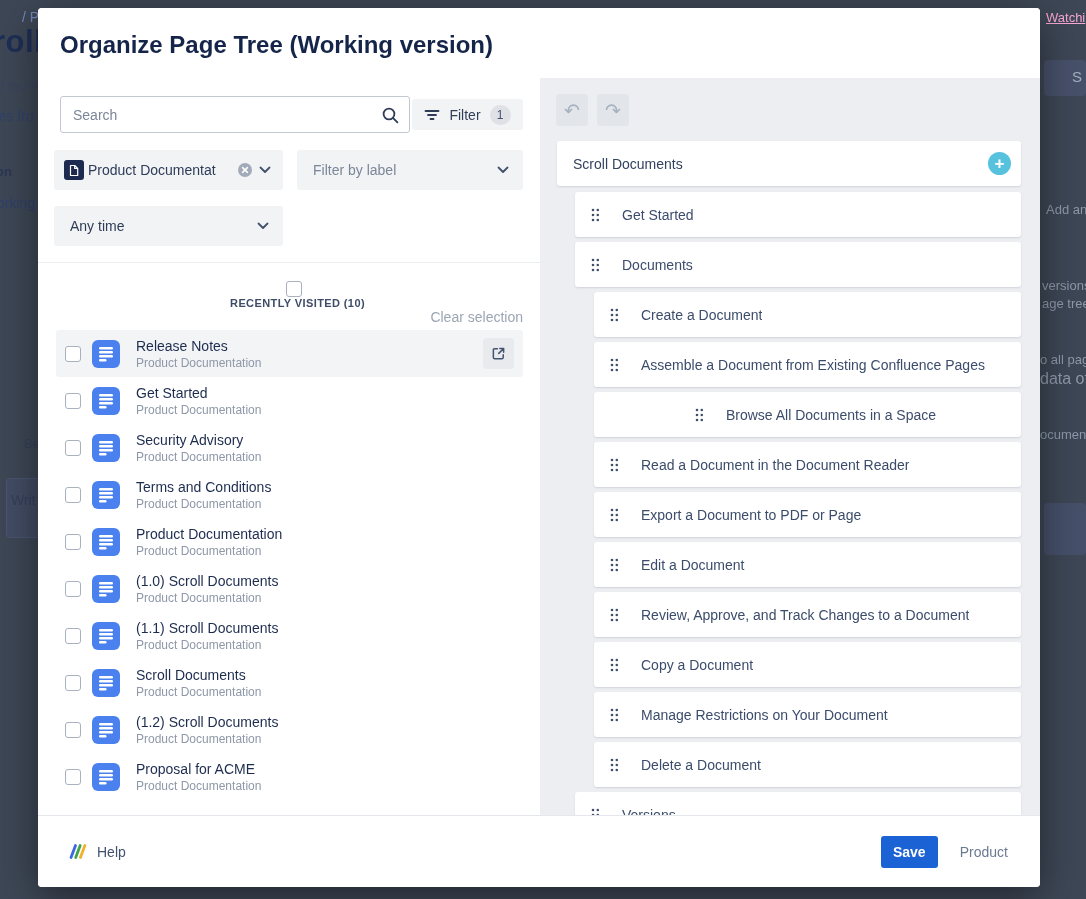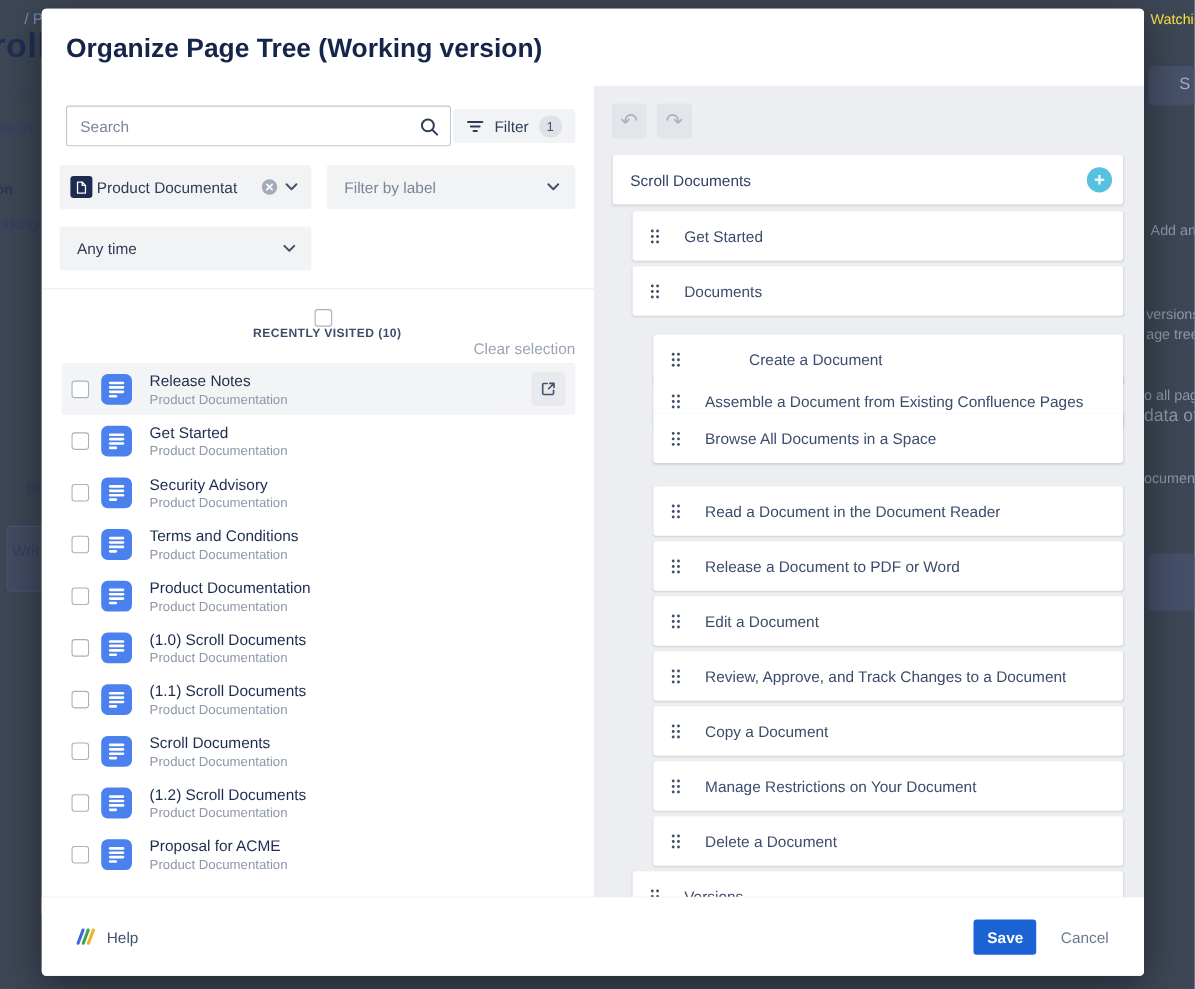--- a/index.html
+++ b/index.html
@@ -11,21 +11,21 @@
   #backdrop{position:absolute;inset:0;background:#3E4756;}
   .bgf{position:absolute;white-space:nowrap;}
   .bgl-0{left:22px;top:9px;color:#7489BE;font-size:14px;}
   .bgl-1{left:-7px;top:24px;color:#1E2E55;font-size:31px;font-weight:700;letter-spacing:.5px;}
   .bgl-2{left:-2px;top:79px;color:#39455E;font-size:12px;}
   .bgl-3{left:-9px;top:108px;color:#31426B;font-size:14px;}
   .bgl-4{left:-4px;top:164px;color:#2B3654;font-size:13px;font-weight:700;}
   .bgl-5{left:-3px;top:195px;color:#2E4069;font-size:14px;}
   .bgl-6{left:24px;top:436px;color:#353F58;font-size:13px;}
   .bgl-7{left:11px;top:492px;color:#353F58;font-size:14px;}
-  .bgr-0{left:1046px;top:10px;color:#fde047;font-size:13px;}
+  .bgr-0{left:1046px;top:10px;color:#f9a8d4;font-size:13px;text-decoration:underline;}
   .bgr-1{left:1072px;top:68px;color:#A6AFC0;font-size:15px;}
   .bgr-2{left:1046px;top:202px;color:#8E99AB;font-size:13px;}
   .bgr-3{left:1042px;top:278px;color:#8E99AB;font-size:13px;}
   .bgr-4{left:1042px;top:296px;color:#8E99AB;font-size:13px;}
   .bgr-5{left:1040px;top:352px;color:#8E99AB;font-size:13px;}
   .bgr-6{left:1040px;top:370px;color:#8E99AB;font-size:16px;}
   .bgr-7{left:1040px;top:427px;color:#8E99AB;font-size:13px;}
   .bg-comment-box{position:absolute;left:6px;top:478px;width:33px;height:58px;border:1px solid #4A5570;border-radius:4px;background:#424C63;}
   .bg-share-btn{position:absolute;left:1044px;top:60px;width:42px;height:36px;background:#47516A;border-radius:4px;}
   .bg-band{position:absolute;left:1044px;top:503px;width:42px;height:52px;background:#46506A;border-radius:4px;}
@@ -437,21 +437,21 @@
                   <circle cx="6.8" cy="2" r="1.3"></circle>
                   <circle cx="2" cy="7" r="1.3"></circle>
                   <circle cx="6.8" cy="7" r="1.3"></circle>
                   <circle cx="2" cy="12" r="1.3"></circle>
                   <circle cx="6.8" cy="12" r="1.3"></circle>
                 </g>
               </svg>
             </span>
             <span class="tree-label">Documents</span>
           </div>
-          <div class="tree-card lv2" style="top: 226px; gap: 40px;">
+          <div class="tree-card lv2" style="top: 214px;">
             <span class="drag">
               <svg width="9" height="14" viewBox="0 0 9 14">
                 <g fill="#3F4E6B">
                   <circle cx="2" cy="2" r="1.3"></circle>
                   <circle cx="6.8" cy="2" r="1.3"></circle>
                   <circle cx="2" cy="7" r="1.3"></circle>
                   <circle cx="6.8" cy="7" r="1.3"></circle>
                   <circle cx="2" cy="12" r="1.3"></circle>
                   <circle cx="6.8" cy="12" r="1.3"></circle>
                 </g>
@@ -467,21 +467,21 @@
                   <circle cx="6.8" cy="2" r="1.3"></circle>
                   <circle cx="2" cy="7" r="1.3"></circle>
                   <circle cx="6.8" cy="7" r="1.3"></circle>
                   <circle cx="2" cy="12" r="1.3"></circle>
                   <circle cx="6.8" cy="12" r="1.3"></circle>
                 </g>
               </svg>
             </span>
             <span class="tree-label">Assemble a Document from Existing Confluence Pages</span>
           </div>
-          <div class="tree-card lv2" style="top: 298px;">
+          <div class="tree-card lv2" style="top: 314px; justify-content: center;">
             <span class="drag">
               <svg width="9" height="14" viewBox="0 0 9 14">
                 <g fill="#3F4E6B">
                   <circle cx="2" cy="2" r="1.3"></circle>
                   <circle cx="6.8" cy="2" r="1.3"></circle>
                   <circle cx="2" cy="7" r="1.3"></circle>
                   <circle cx="6.8" cy="7" r="1.3"></circle>
                   <circle cx="2" cy="12" r="1.3"></circle>
                   <circle cx="6.8" cy="12" r="1.3"></circle>
                 </g>
@@ -510,21 +510,21 @@
                 <g fill="#3F4E6B">
                   <circle cx="2" cy="2" r="1.3"></circle>
                   <circle cx="6.8" cy="2" r="1.3"></circle>
                   <circle cx="2" cy="7" r="1.3"></circle>
                   <circle cx="6.8" cy="7" r="1.3"></circle>
                   <circle cx="2" cy="12" r="1.3"></circle>
                   <circle cx="6.8" cy="12" r="1.3"></circle>
                 </g>
               </svg>
             </span>
-            <span class="tree-label">Release a Document to PDF or Word</span>
+            <span class="tree-label">Export a Document to PDF or Page</span>
           </div>
           <div class="tree-card lv2" style="top: 464px;">
             <span class="drag">
               <svg width="9" height="14" viewBox="0 0 9 14">
                 <g fill="#3F4E6B">
                   <circle cx="2" cy="2" r="1.3"></circle>
                   <circle cx="6.8" cy="2" r="1.3"></circle>
                   <circle cx="2" cy="7" r="1.3"></circle>
                   <circle cx="6.8" cy="7" r="1.3"></circle>
                   <circle cx="2" cy="12" r="1.3"></circle>
@@ -620,15 +620,15 @@
             <g stroke-width="2.8" stroke-linecap="round" fill="none">
               <path d="M3 14.5 L7.5 2.5" stroke="#3E66DD"></path>
               <path d="M7.7 14.5 L12.2 2.5" stroke="#3FA44C"></path>
               <path d="M12.4 14.5 L16.9 2.5" stroke="#EFB22B"></path>
             </g>
           </svg>
       </span>
       <span>Help</span>
     </button>
     <button class="save-btn">Save</button>
-    <button class="cancel-btn">Cancel</button>
+    <button class="cancel-btn">Product</button>
   </div>
 </div>
 
 </body></html>

